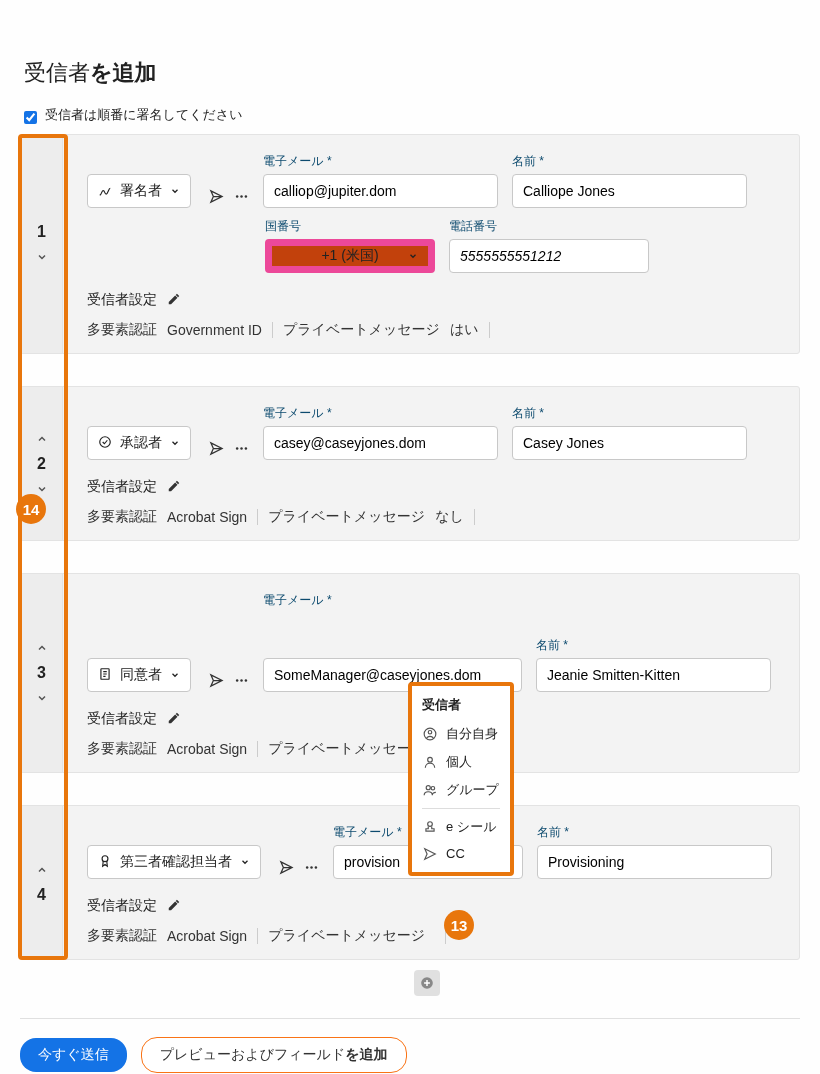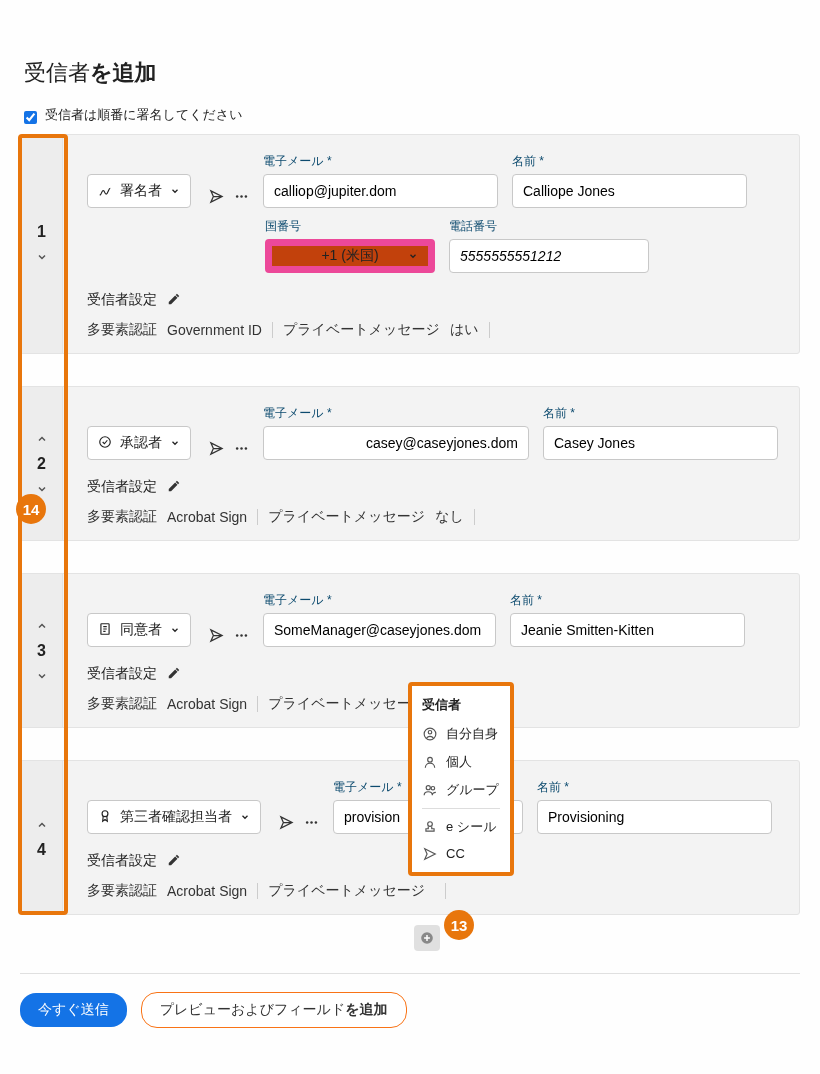--- a/index.html
+++ b/index.html
@@ -175,21 +175,21 @@
                 <path d="M3 3l18 9L3 21l4-9L3 3zM7 12h14"></path>
               </svg></span>
           <span class="icn"><svg width="15" height="15" viewBox="0 0 24 24" fill="#333">
                 <circle cx="5" cy="12" r="2"></circle>
                 <circle cx="12" cy="12" r="2"></circle>
                 <circle cx="19" cy="12" r="2"></circle>
               </svg></span>
         </div>
         <div class="field-block">
           <span class="field-label">電子メール *</span>
-          <input class="text-input" style="width: 266px; text-align: right;" value="casey@caseyjones.dom">
+          <input class="text-input" style="width: 235px;" value="casey@caseyjones.dom">
         </div>
         <div class="field-block">
           <span class="field-label">名前 *</span>
           <input class="text-input" value="Casey Jones" style="">
         </div>
       </div>
 
       <div class="settings-line">
         <span>受信者設定</span>
         <span class="edit-icon"><svg width="14" height="14" viewBox="0 0 24 24" fill="currentColor">
@@ -238,21 +238,21 @@
                 <path d="M3 3l18 9L3 21l4-9L3 3zM7 12h14"></path>
               </svg></span>
           <span class="icn"><svg width="15" height="15" viewBox="0 0 24 24" fill="#333">
                 <circle cx="5" cy="12" r="2"></circle>
                 <circle cx="12" cy="12" r="2"></circle>
                 <circle cx="19" cy="12" r="2"></circle>
               </svg></span>
         </div>
         <div class="field-block">
           <span class="field-label">電子メール *</span>
-          <input class="text-input" style="width: 233px;" value="SomeManager@caseyjones.dom">
+          <input class="text-input" style="width: 259px; margin-top: 45px;" value="SomeManager@caseyjones.dom">
         </div>
         <div class="field-block">
           <span class="field-label">名前 *</span>
           <input class="text-input" value="Jeanie Smitten-Kitten" style="">
         </div>
       </div>
 
       <div class="settings-line">
         <span>受信者設定</span>
         <span class="edit-icon"><svg width="14" height="14" viewBox="0 0 24 24" fill="currentColor">

